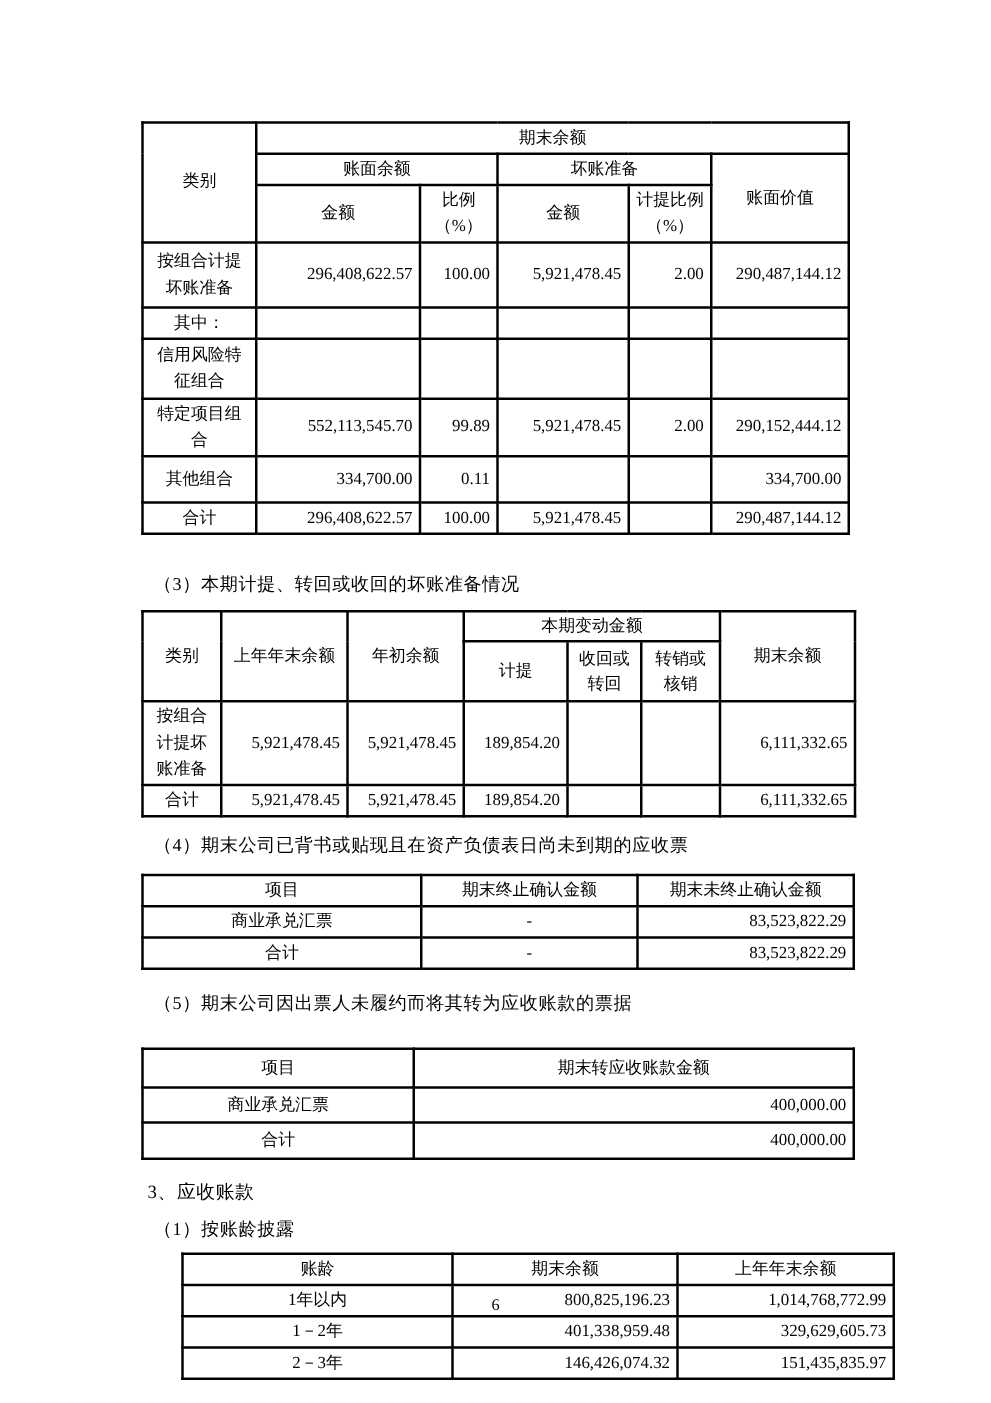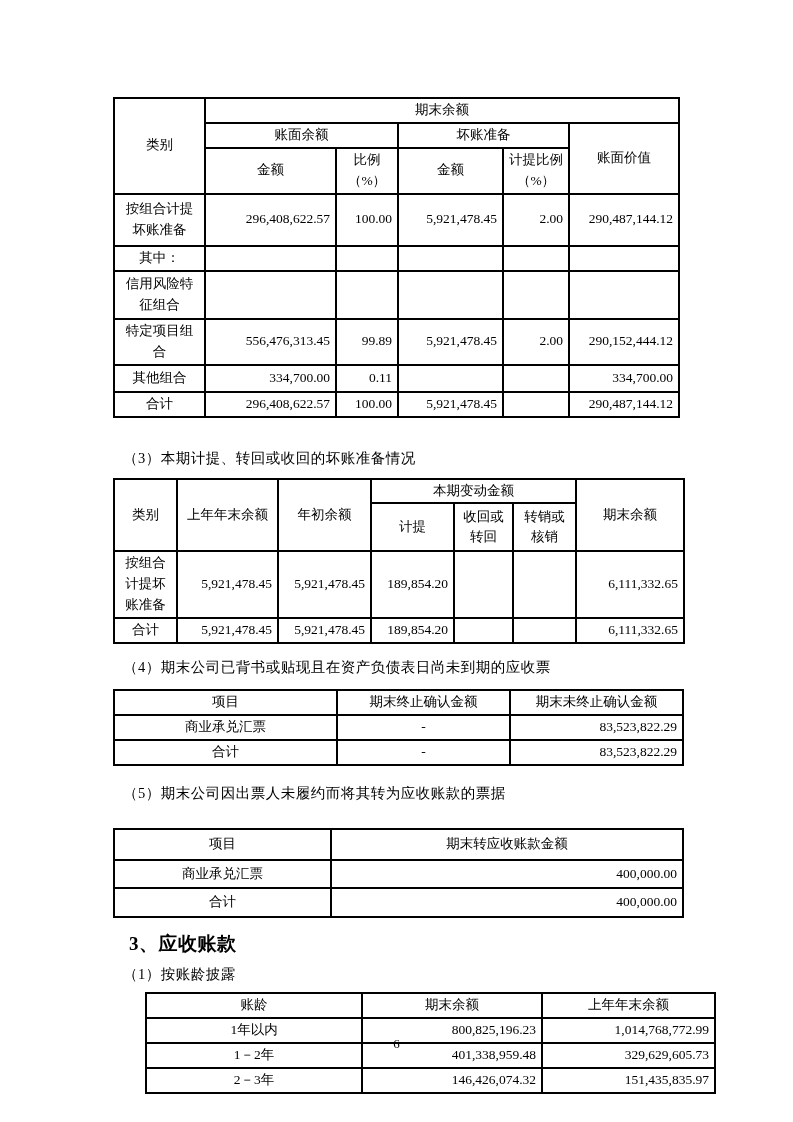--- a/index.html
+++ b/index.html
@@ -26,24 +26,24 @@
   .ctr { text-align: center; }
   .num { text-align: right; }
   .lbl { text-align: center; }
   .h-sub {
     font-size: 14.5px;
     line-height: 22px;
     margin-left: 10px;
     letter-spacing: 0.5px;
   }
   .h-bold {
-    font-size: 19px;
-    font-weight: bold;
+    font-size: 15px;
+    font-weight: normal;
     line-height: 22px;
-    margin-left: 16px;
+    margin-left: 5px;
     letter-spacing: 0.5px;
   }
   .mt13 { margin-top: 29px; }
   .mt9  { margin-top: 9px; }
   .mt12 { margin-top: 12px; font-family: Liberation Serif, serif; }
   .mt11 { margin-top: 11px; }
   .mt16 { margin-top: 16px; }
   .mt24 { margin-top: 24px; }
   .mt15 { margin-top: 15px; }
   .mt8  { margin-top: 8px; }
@@ -105,27 +105,27 @@
     <tr style="height:48px">
       <td class="lbl">信用风险特征组合</td>
       <td class="num"></td>
       <td class="num"></td>
       <td class="num"></td>
       <td class="num"></td>
       <td class="num"></td>
     </tr>
     <tr style="height:45px">
       <td class="lbl">特定项目组合</td>
-      <td class="num">556,476,313.45</td>
+      <td class="num">552,113,545.70</td>
       <td class="num">99.89</td>
       <td class="num">5,921,478.45</td>
       <td class="num">2.00</td>
       <td class="num">290,152,444.12</td>
     </tr>
-    <tr style="height:27px">
+    <tr style="height:37px">
       <td class="lbl">其他组合</td>
       <td class="num">334,700.00</td>
       <td class="num">0.11</td>
       <td class="num"></td>
       <td class="num"></td>
       <td class="num">334,700.00</td>
     </tr>
     <tr style="height:25px">
       <td class="ctr">合计</td>
       <td class="num">296,408,622.57</td>

